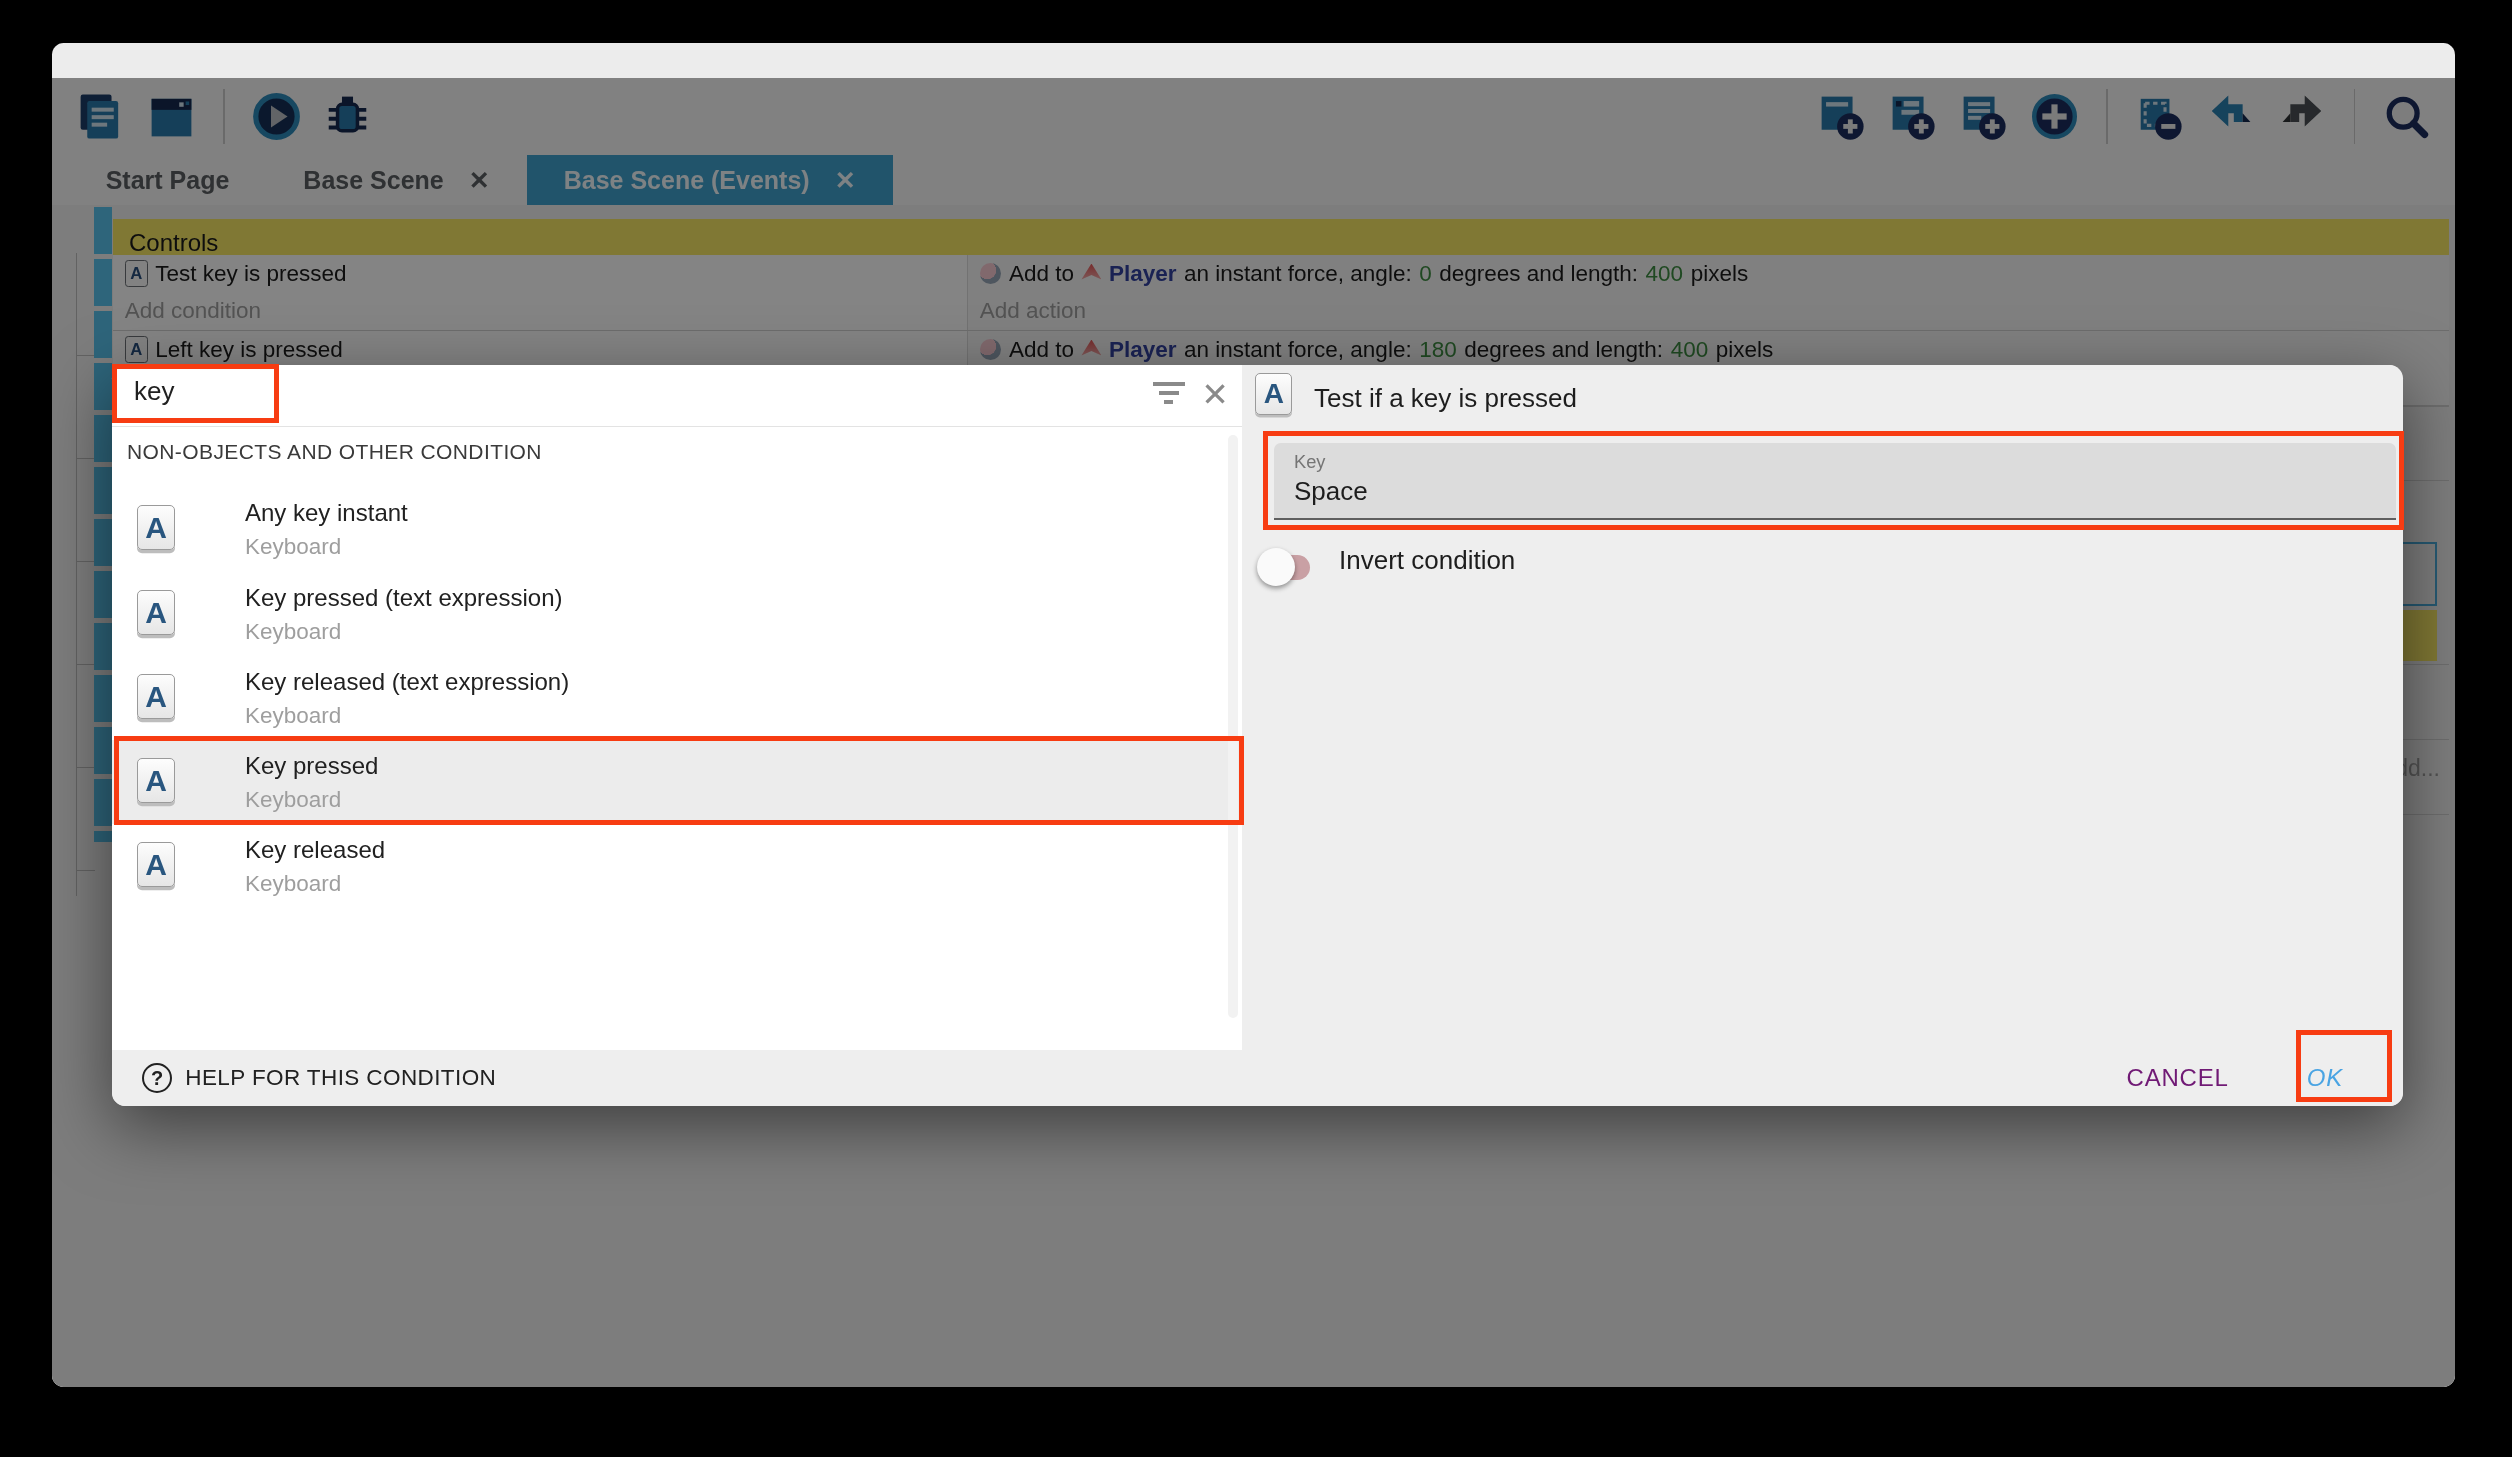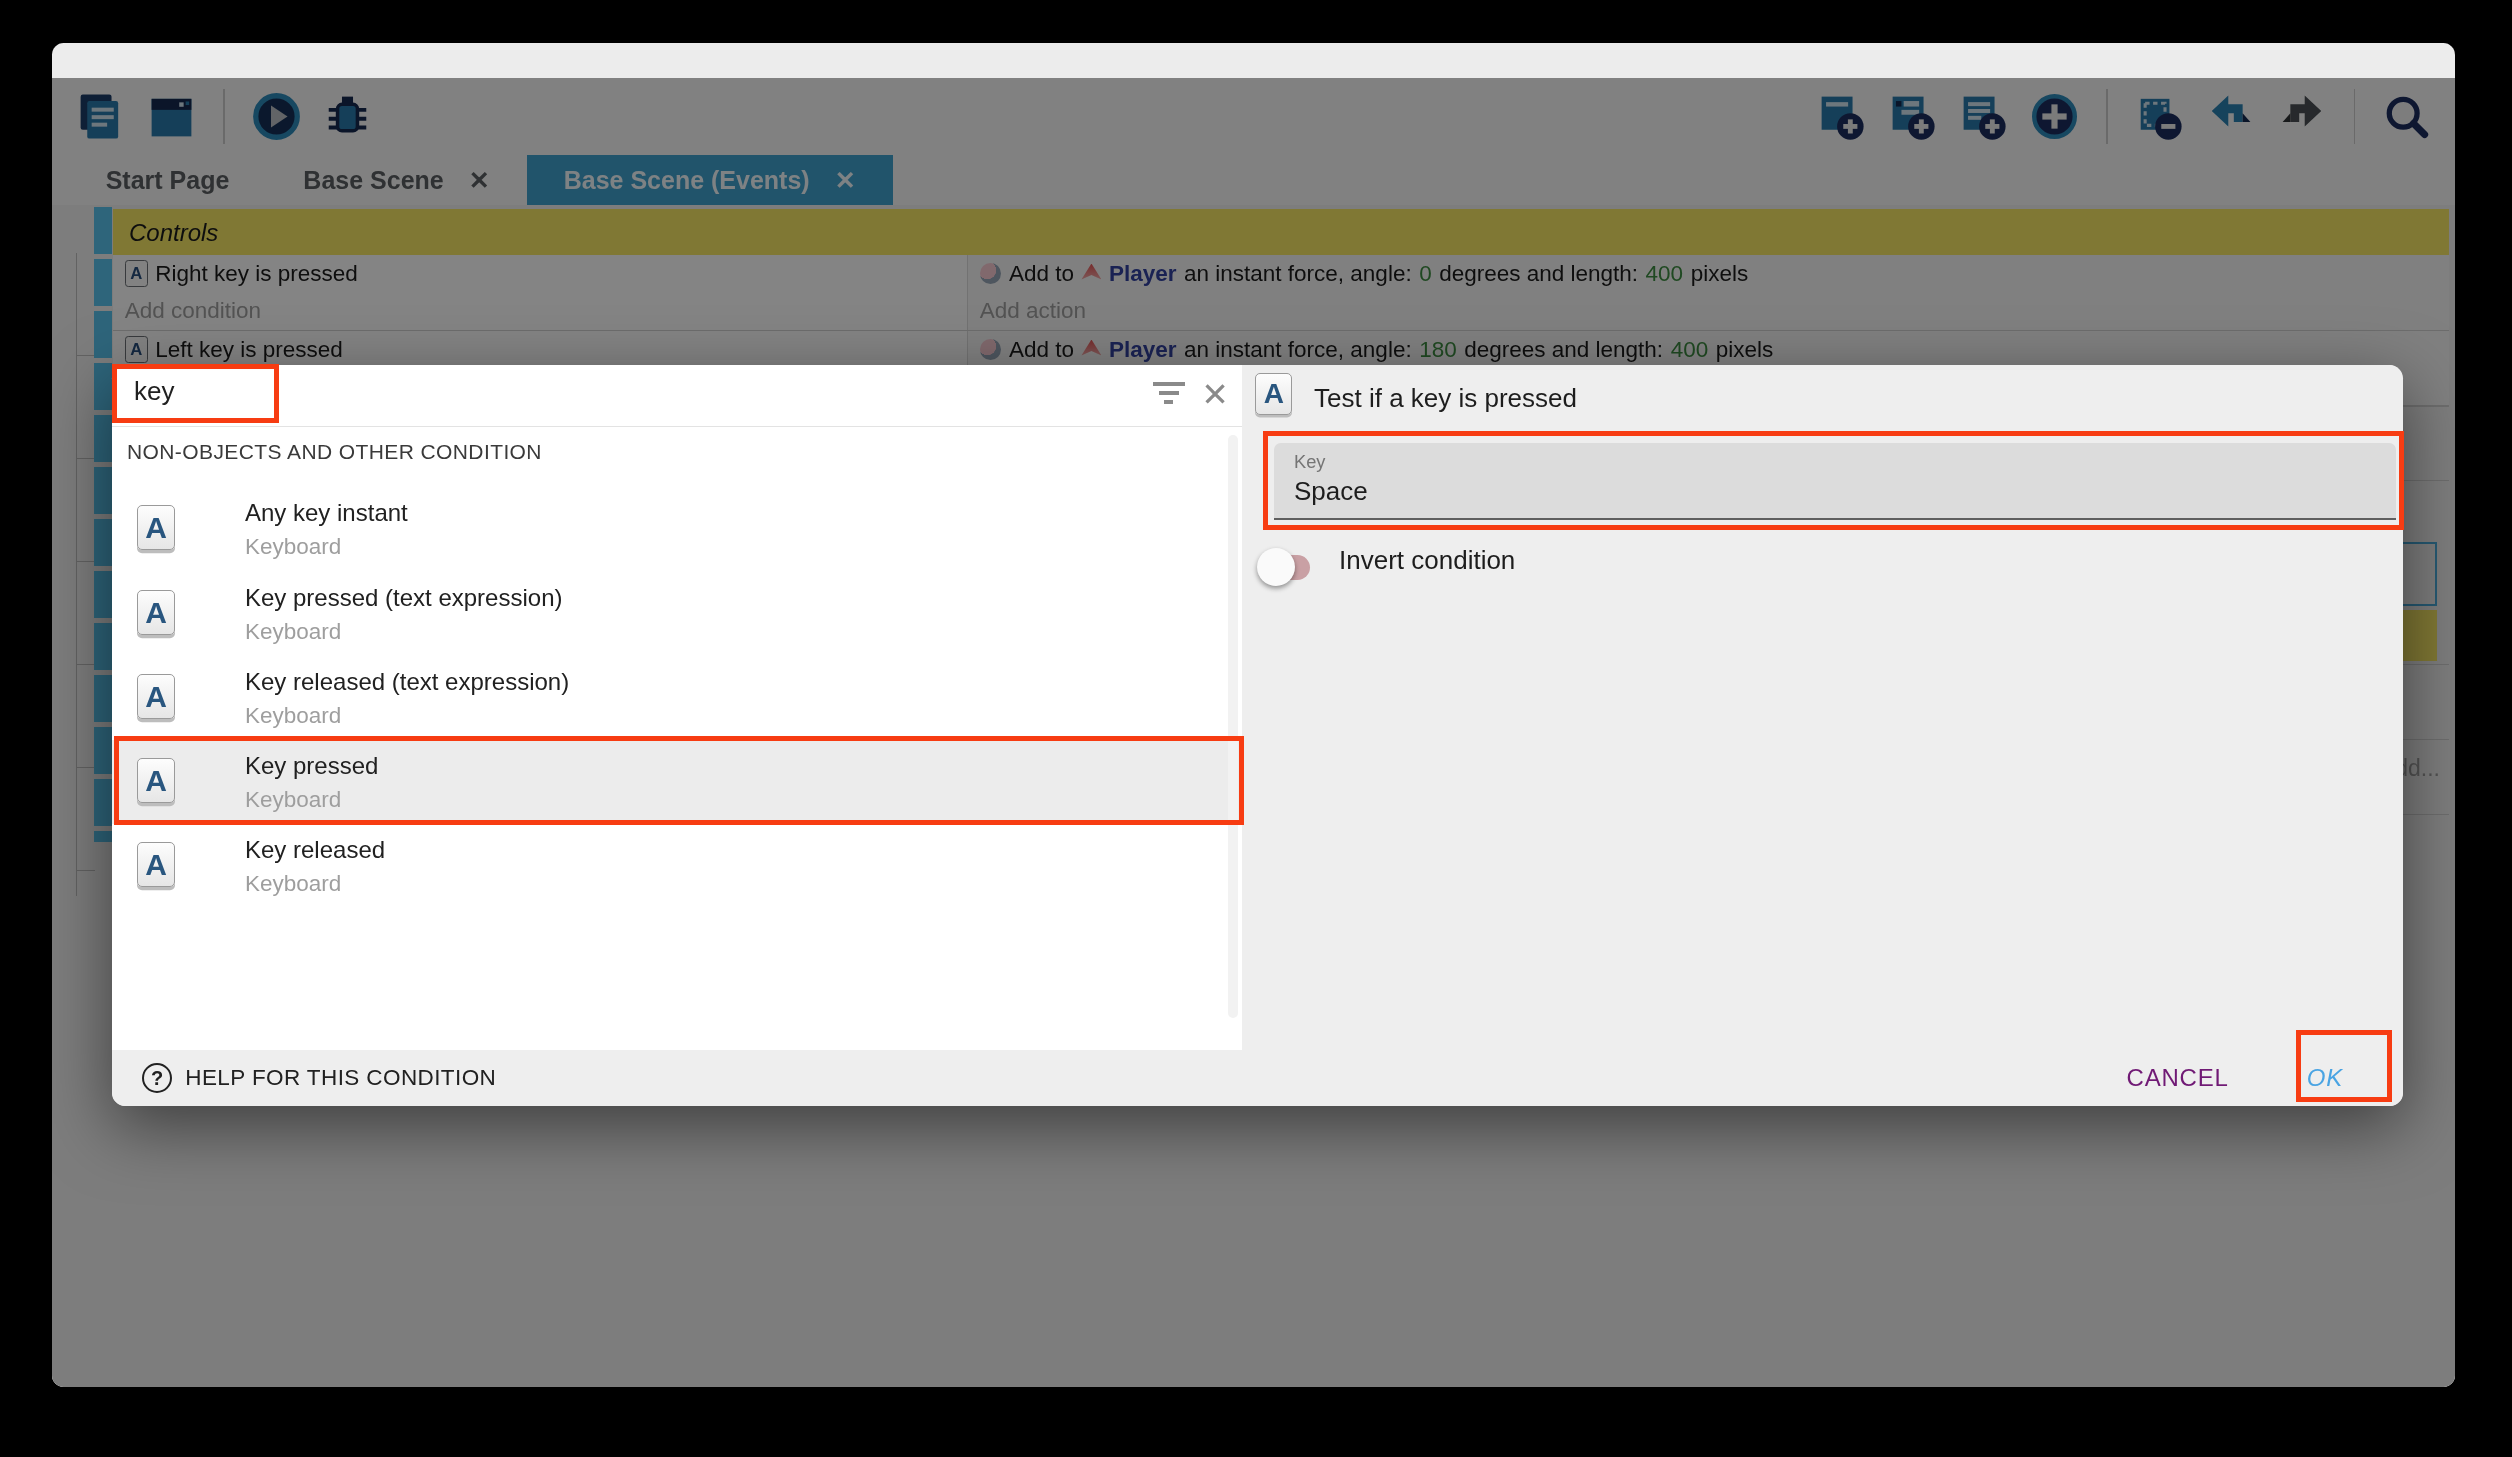--- a/index.html
+++ b/index.html
@@ -238,29 +238,29 @@
       <div class="tab active">
         <span>Base Scene (Events)</span>
         <span class="x">✕</span>
       </div>
     </div>
 
     <div class="events">
       <div class="tree"></div>
       <div class="handles"></div>
 
-      <div class="comment" style="top:4px;font-style:italic;">
+      <div class="comment" style="top:14px;">
         <span>Controls</span>
       </div>
 
       <div class="erow" style="top:50px;">
         <div class="cell cond">
           <div class="eline">
             <span class="keyico">A</span>
-            <span>Right key is pressed</span>
+            <span>Test key is pressed</span>
           </div>
           <div class="eline placeholder">Add condition</div>
         </div>
         <div class="cell act">
           <div class="eline">
             <span class="forceico"></span>
             <span>Add to</span>
             <span class="shipico"></span>
             <span class="objname">Player</span>
             <span>an instant force, angle:</span>

